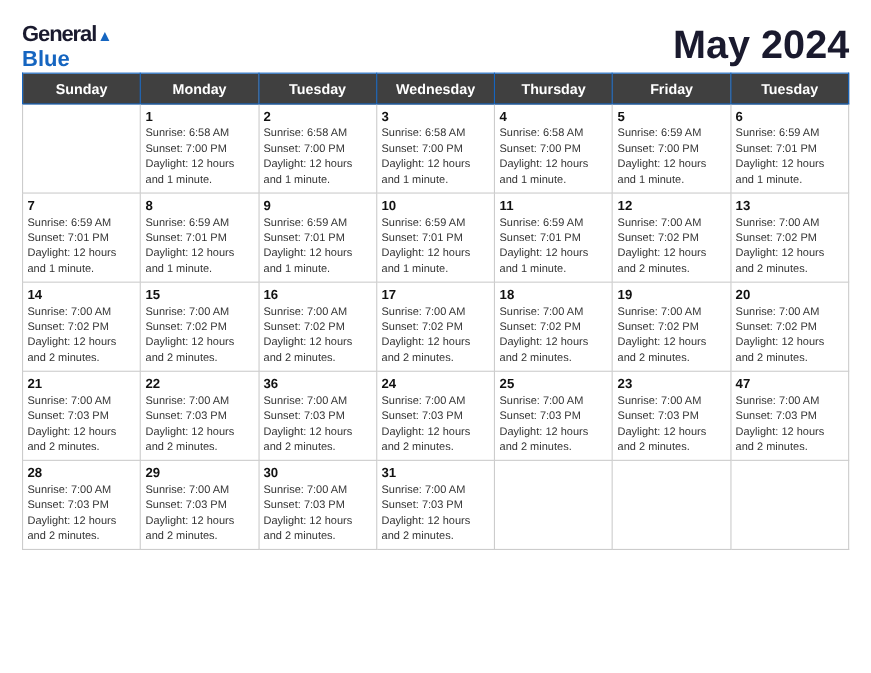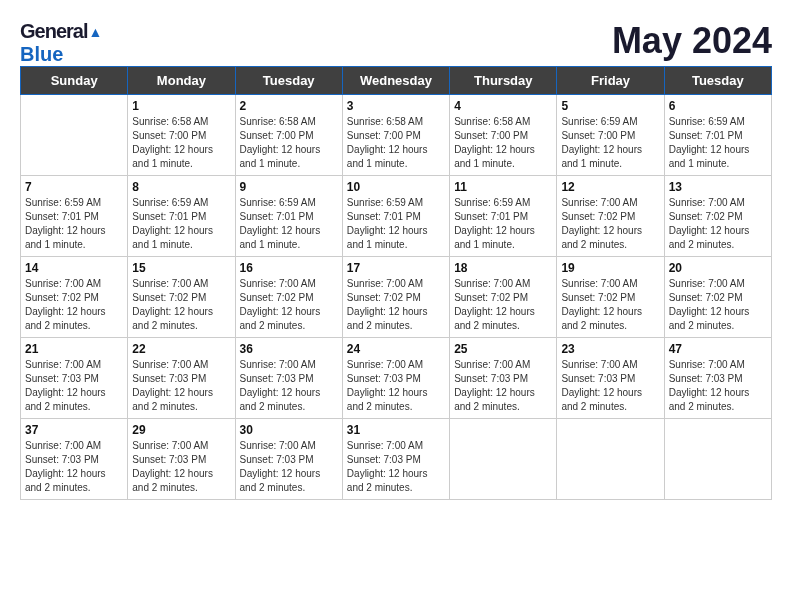--- a/index.html
+++ b/index.html
@@ -313,21 +313,21 @@
         <td>
           <div class="day-num">47</div>
           <div class="day-info" style="white-space: pre-line;">Sunrise: 7:00 AM
 Sunset: 7:03 PM
 Daylight: 12 hours
 and 2 minutes.</div>
         </td>
       </tr>
       <tr>
         <td>
-          <div class="day-num">37</div>
+          <div class="day-num">28</div>
           <div class="day-info" style="white-space: pre-line;">Sunrise: 7:00 AM
 Sunset: 7:03 PM
 Daylight: 12 hours
 and 2 minutes.</div>
         </td>
         <td>
           <div class="day-num">29</div>
           <div class="day-info" style="white-space: pre-line;">Sunrise: 7:00 AM
 Sunset: 7:03 PM
 Daylight: 12 hours

